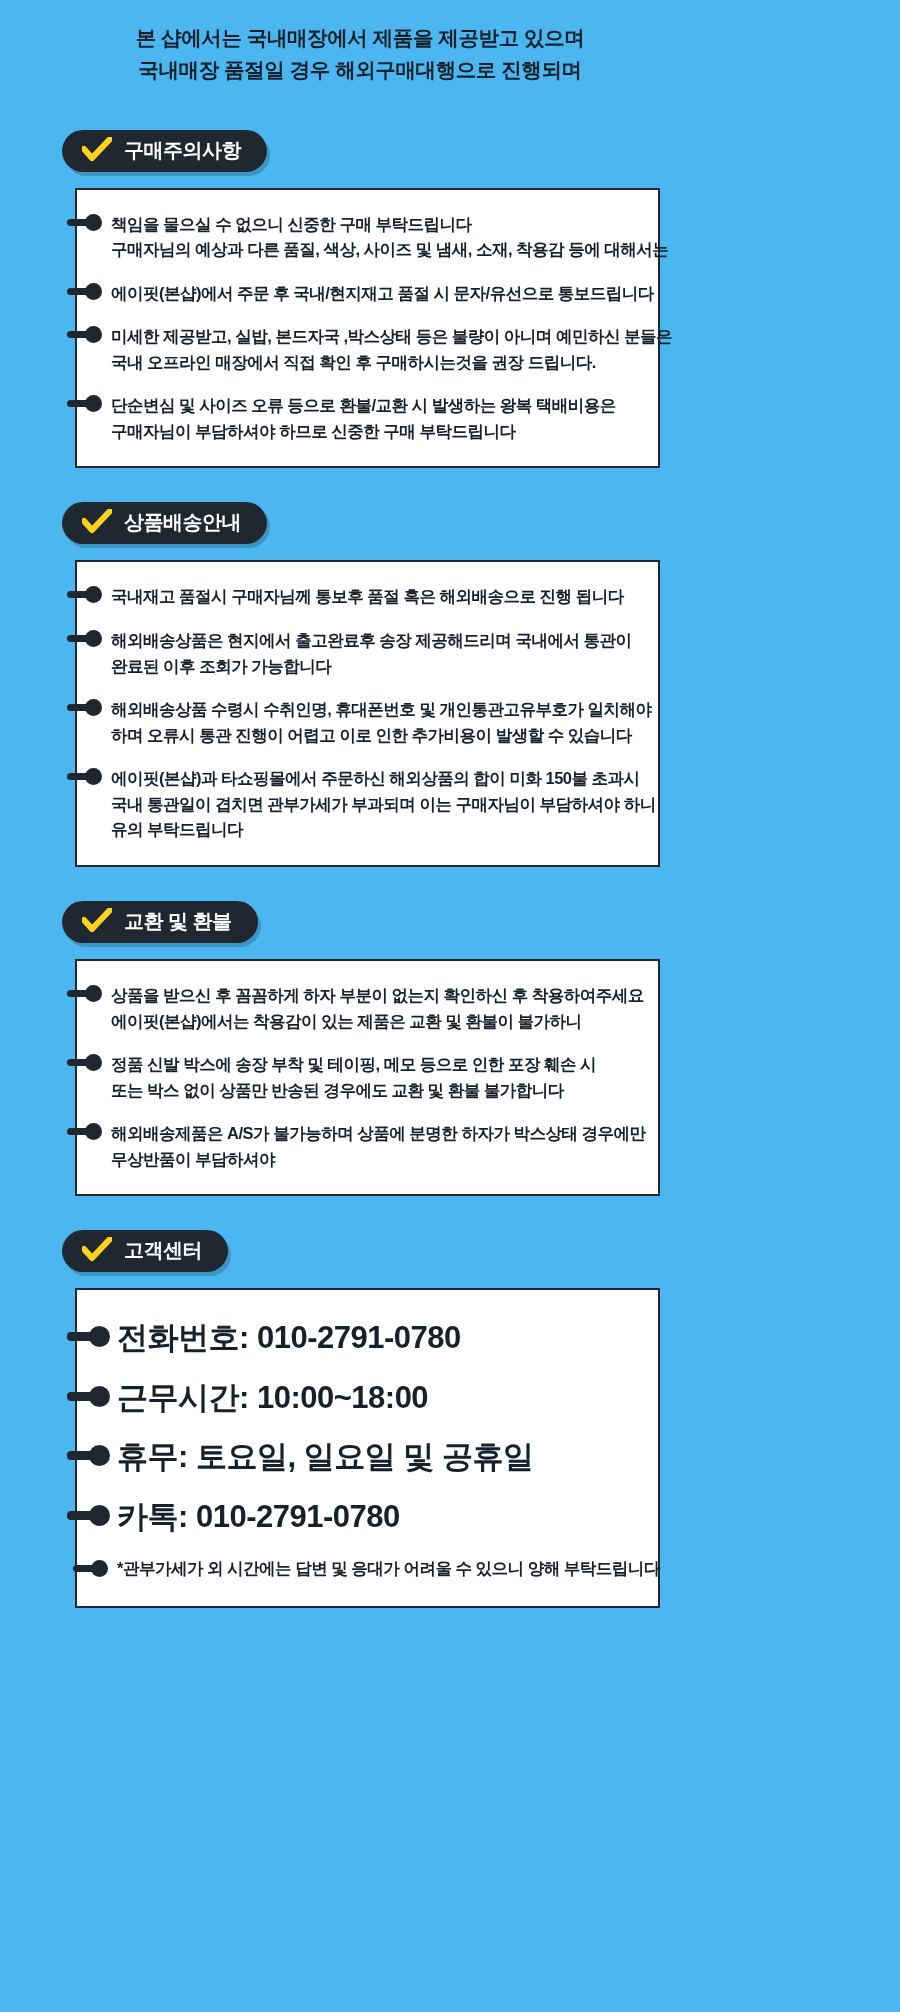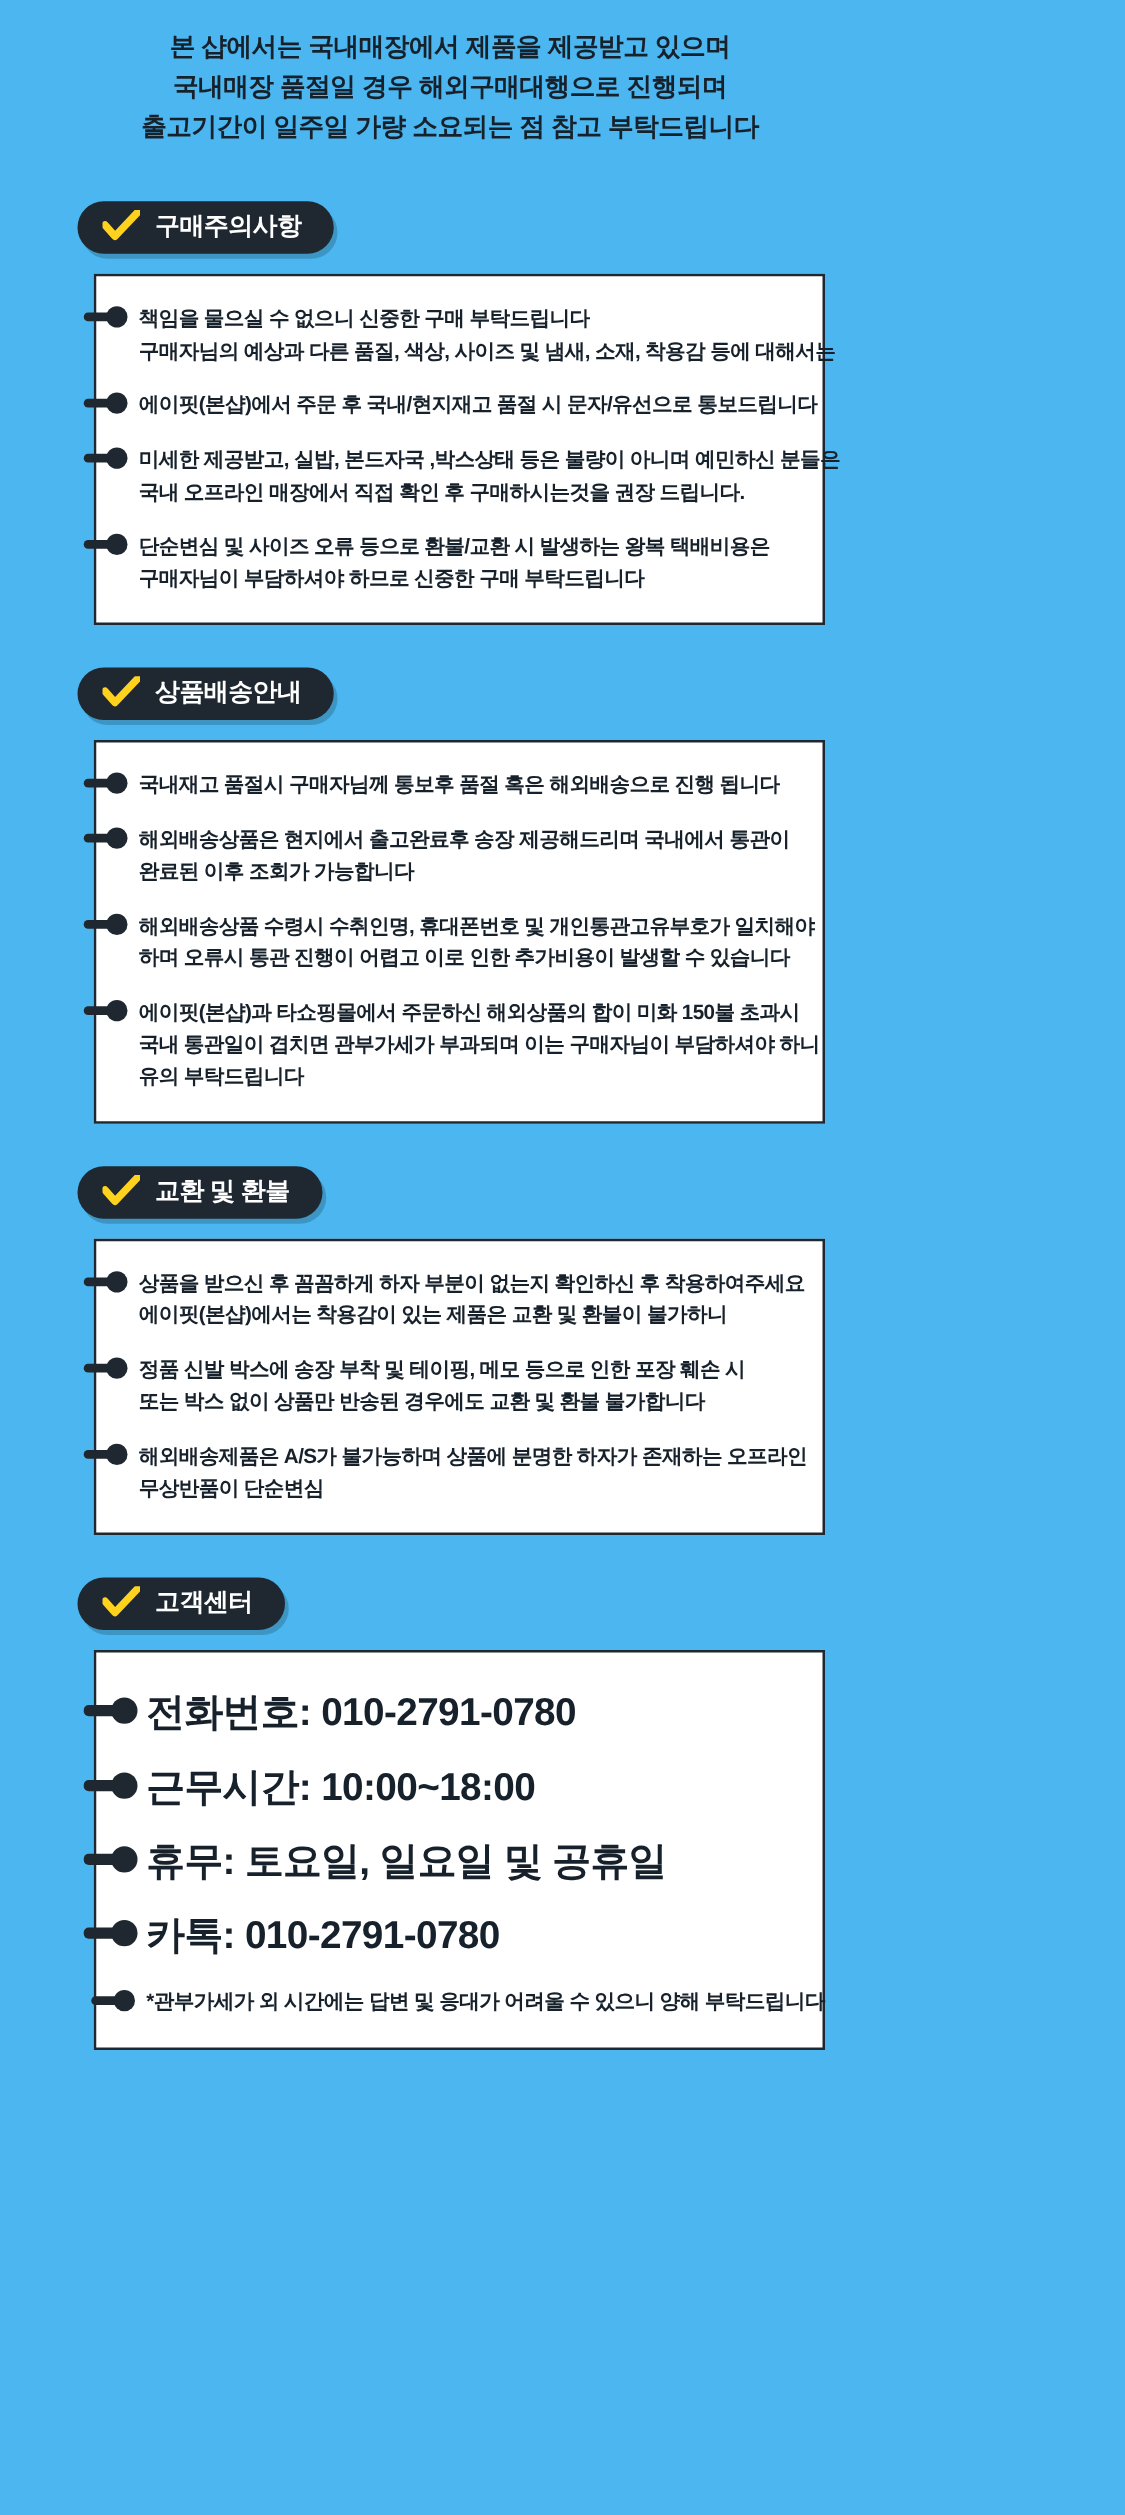--- a/index.html
+++ b/index.html
@@ -150,21 +150,20 @@
   .cs-note .bullet { top: 2px; }
 </style>
 </head>
 <body>
 
 <div class="page">
 
   <div class="notice">
     <div>본 샵에서는 국내매장에서 제품을 제공받고 있으며</div>
     <div>국내매장 품절일 경우 해외구매대행으로 진행되며</div>
-    <div>출고기간이 일주일 가량 소요되는 점 참고 부탁드립니다</div>
   </div>
 
   <div class="section">
     <div class="heading">
       <span class="check">
         <svg width="30" height="26" viewBox="0 0 30 26">
             <path d="M2 12 L10 21 L28 2" stroke="#ffd21e" stroke-width="6" fill="none" stroke-linecap="round" stroke-linejoin="round"></path>
           </svg>
       </span>
       <span class="title">구매주의사항</span>
@@ -287,22 +286,22 @@
           </span>
         <span class="line">정품 신발 박스에 송장 부착 및 테이핑, 메모 등으로 인한 포장 훼손 시</span>
         <span class="line">또는 박스 없이 상품만 반송된 경우에도 교환 및 환불 불가합니다</span>
       </div>
 
       <div class="item">
         <span class="bullet">
             <span class="stem"></span>
             <span class="dot"></span>
           </span>
-        <span class="line">해외배송제품은 A/S가 불가능하며 상품에 분명한 하자가 존재하는 오프라인</span>
-        <span class="line">무상반품이 단순변심</span>
+        <span class="line">해외배송제품은 A/S가 불가능하며 상품에 분명한 하자가 박스상태 경우에만</span>
+        <span class="line">무상반품이 부담하셔야</span>
       </div>
 
     </div>
   </div>
 
   <div class="section">
     <div class="heading">
       <span class="check">
         <svg width="30" height="26" viewBox="0 0 30 26">
             <path d="M2 12 L10 21 L28 2" stroke="#ffd21e" stroke-width="6" fill="none" stroke-linecap="round" stroke-linejoin="round"></path>

